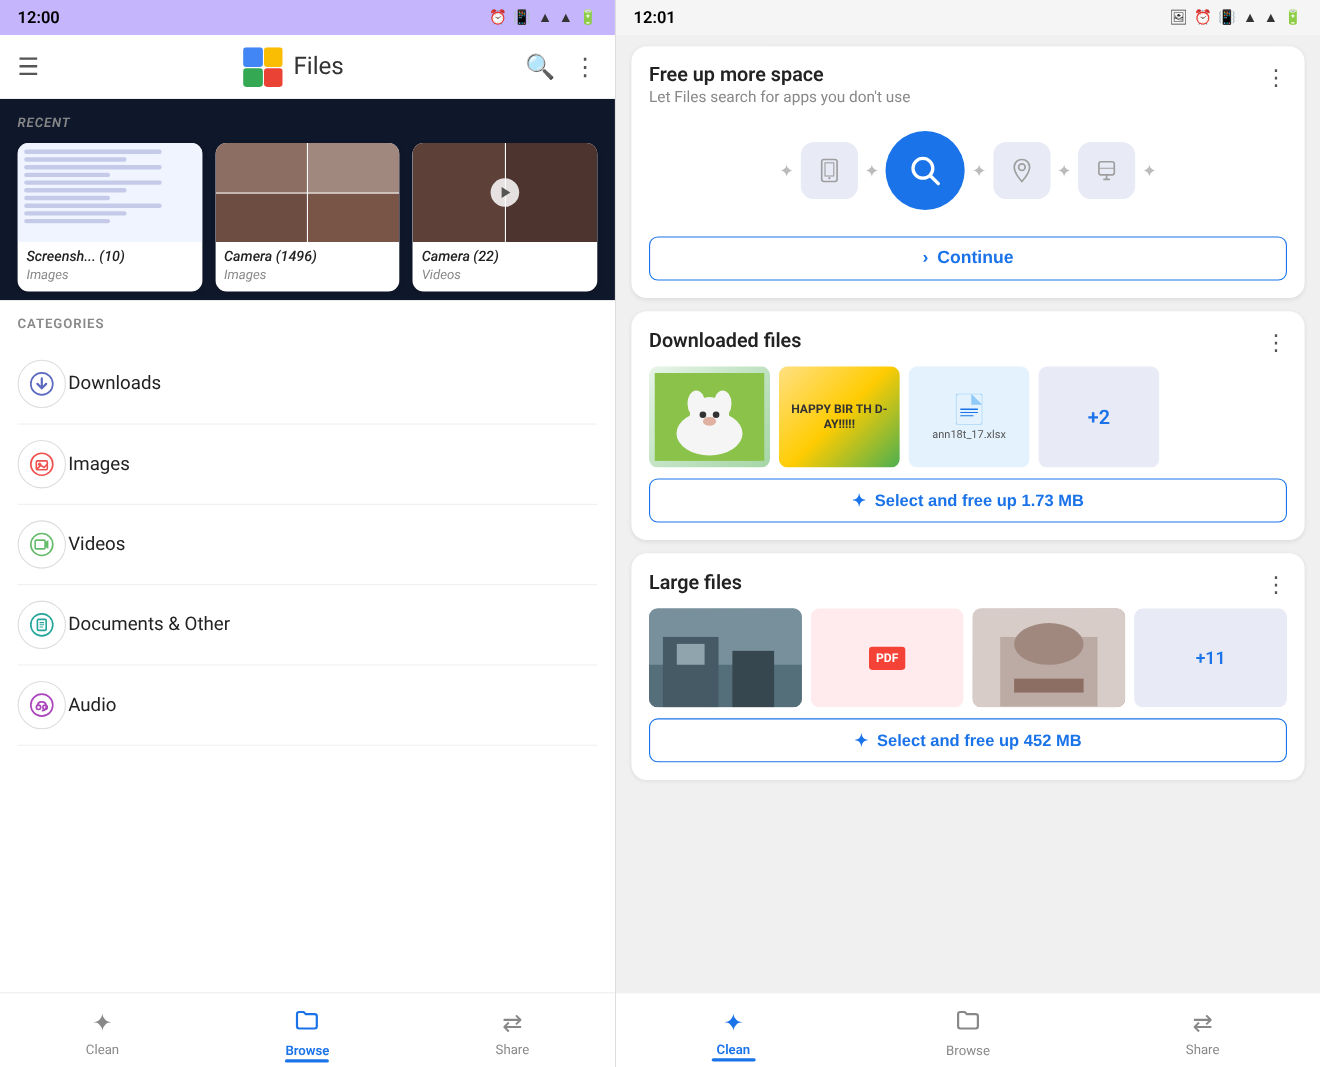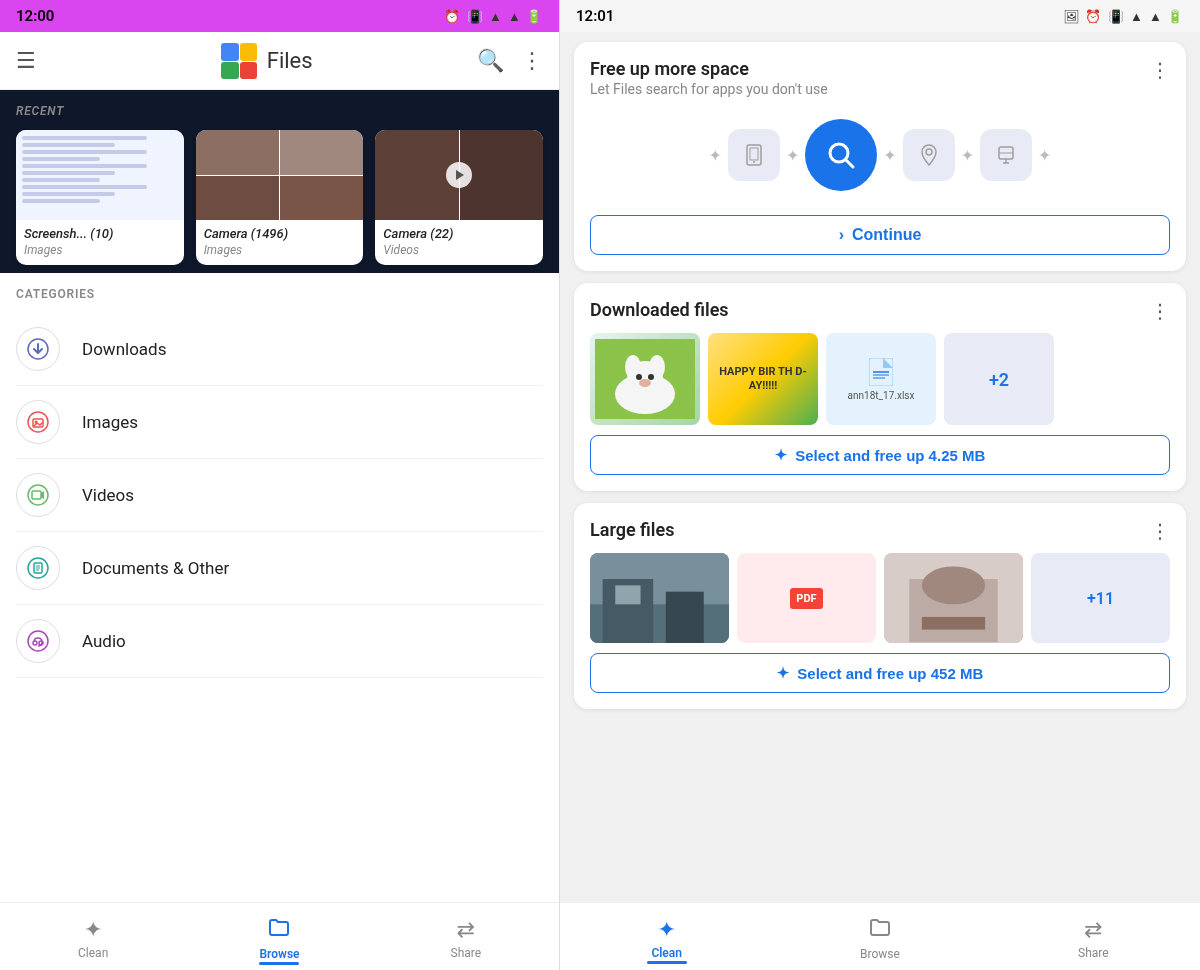--- a/index.html
+++ b/index.html
@@ -32,21 +32,21 @@
       height: 970px;
       overflow: hidden;
     }
 
     
     .status-bar {
       display: flex;
       justify-content: space-between;
       align-items: center;
       padding: 6px 16px;
-      background: #d946ef;
+      background: #c4b5fd;
       height: 32px;
     }
     .status-bar-right {
       display: flex;
       align-items: center;
       gap: 6px;
     }
     .status-time {
       font-size: 15px;
       font-weight: 600;
@@ -213,21 +213,21 @@
       padding: 14px 16px 4px;
       background: #fff;
       flex: 1;
     }
     .category-item {
       display: flex;
       align-items: center;
       padding: 14px 0;
       cursor: pointer;
       border-bottom: 1px solid #f0f0f0;
-      gap: 22px;
+      gap: 2px;
     }
     .category-icon-wrap {
       width: 44px;
       height: 44px;
       border-radius: 50%;
       display: flex;
       align-items: center;
       justify-content: center;
       border: 1.5px solid #ddd;
       flex-shrink: 0;
@@ -824,21 +824,21 @@
           </div>
         </div>
         <div class="file-thumb">
           <div class="plus-thumb">
             <span>+2</span>
           </div>
         </div>
       </div>
       <button class="select-free-btn">
         <span>✦</span>
-        <span>Select and free up 4.25 MB</span>
+        <span>Select and free up 1.73 MB</span>
       </button>
     </div>
 
     <div class="card">
       <div class="card-header">
         <div class="card-title">Large files</div>
         <span class="more-icon">⋮</span>
       </div>
       <div class="large-files-grid">
         <div class="lf-thumb">

